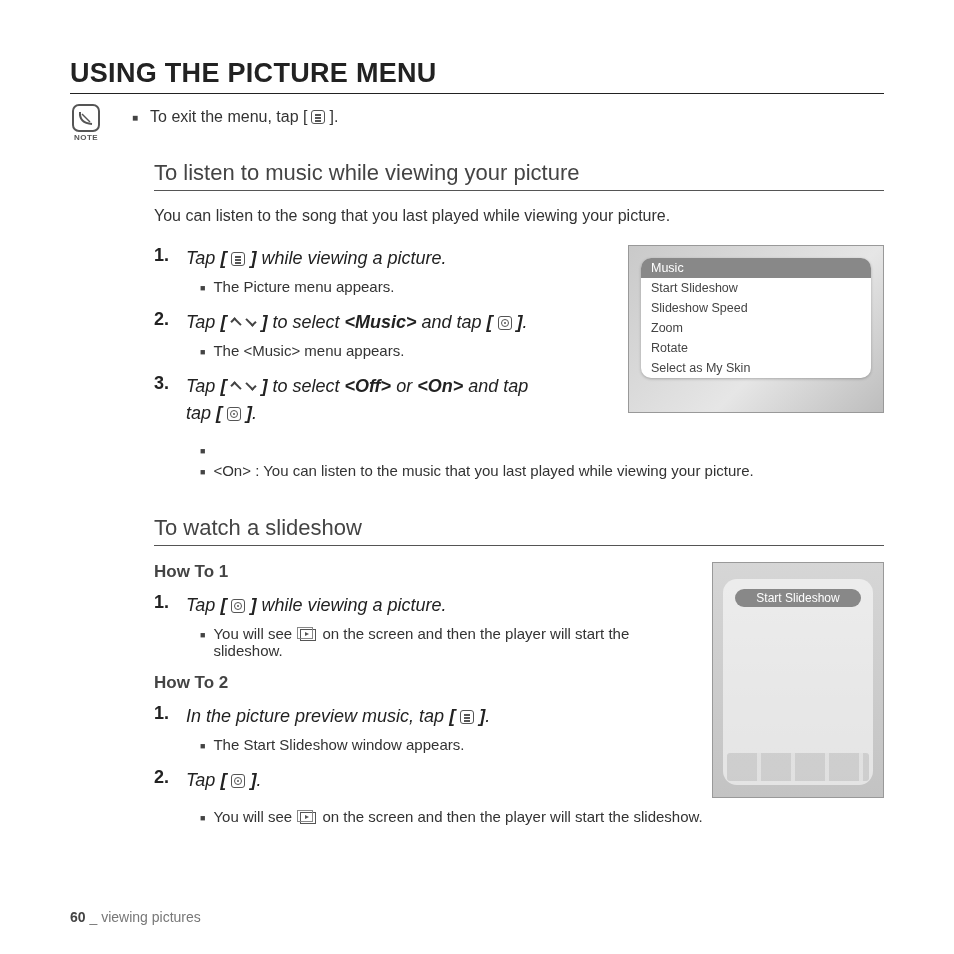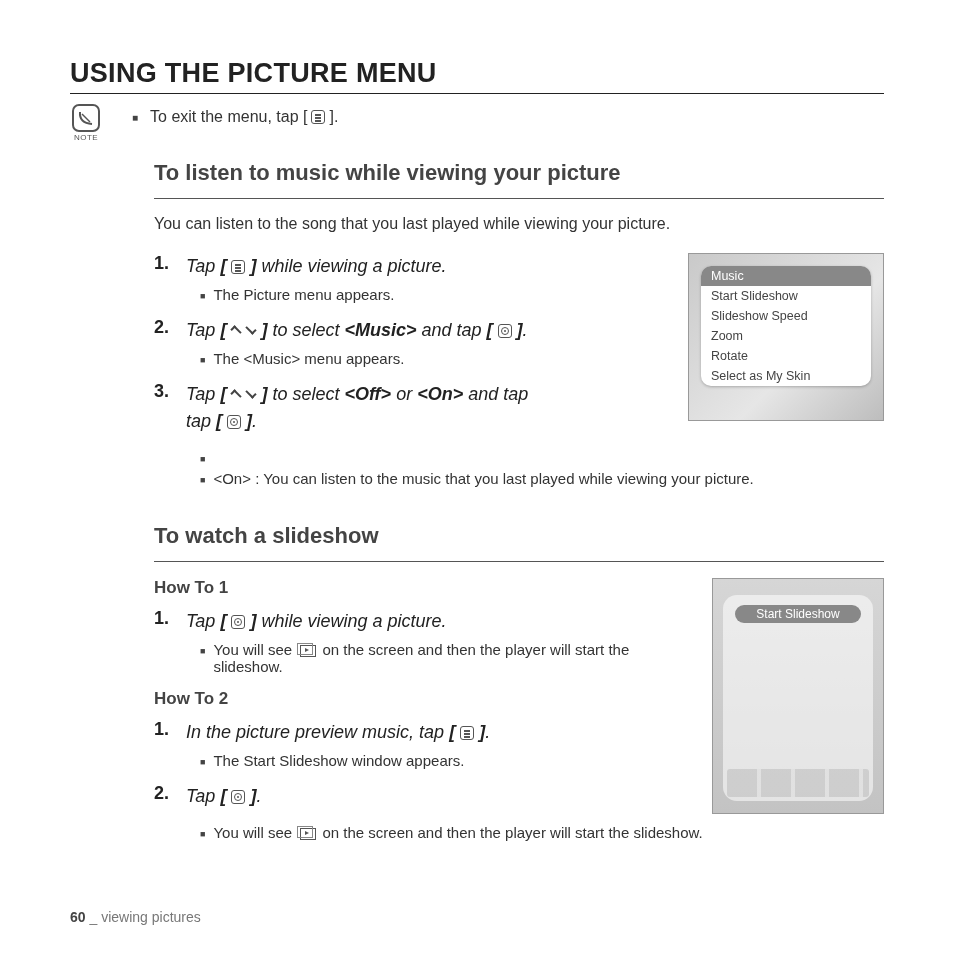--- a/index.html
+++ b/index.html
@@ -38,41 +38,41 @@
     border: 2px solid #555;
     border-radius: 7px;
     display: flex;
     align-items: center;
     justify-content: center;
     background: #fff;
   }
   .note-icon svg { stroke: #555; fill: none; }
   .note-label {
     font-size: 8px;
-    font-weight: normal;
+    font-weight: bold;
     color: #555;
     letter-spacing: 0.5px;
     margin-top: 1px;
   }
   .note-text {
     font-size: 16px;
     color: #333;
     display: flex;
     align-items: center;
     gap: 4px;
     margin-top: 4px;
   }
   .bullet { font-size: 10px; color: #444; margin: 0 8px 0 20px; }
   .content { margin-left: 84px; }
   .section-heading {
     font-size: 22px;
-    font-weight: bold;
+    font-weight: normal;
     color: #444;
     border-bottom: 1.5px solid #555;
-    padding-bottom: 12px;
+    padding-bottom: 4px;
     margin-bottom: 16px;
   }
   .intro { font-size: 16px; color: #333; margin-bottom: 20px; }
   .steps-wrap { position: relative; }
   .steps { list-style: none; }
   .step {
     font-size: 18px;
     color: #222;
     margin-bottom: 14px;
     display: flex;
@@ -167,21 +167,21 @@
     border-left: 4px solid #555;
     border-top: 2.5px solid transparent;
     border-bottom: 2.5px solid transparent;
     z-index: 2;
   }
 
   
   .device1 {
     position: absolute;
     right: 0; top: 0;
-    width: 196px; height: 168px;
+    width: 256px; height: 168px;
     background: linear-gradient(135deg,#c9c9c9,#e6e6e6 60%,#bdbdbd);
     border: 1px solid #999;
     overflow: hidden;
   }
   .menu-popup {
     position: absolute;
     left: 12px; top: 12px; right: 12px;
     background: #fff;
     border-radius: 10px;
     overflow: hidden;

